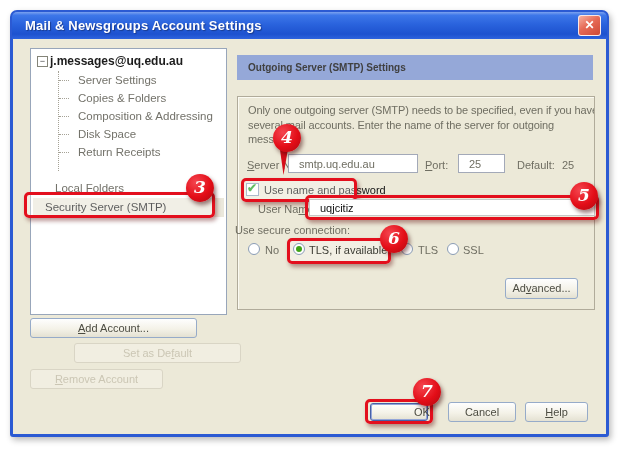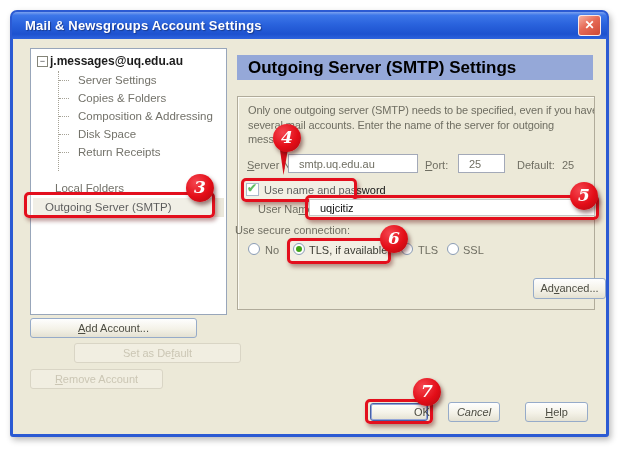--- a/index.html
+++ b/index.html
@@ -28,21 +28,21 @@
     background:#fff;line-height:8px;text-align:center;font-size:9px;font-weight:normal;color:#444;}
   .tree-kids{position:absolute;left:0;top:22px;right:0;}
   .tree-kids::before{content:"";position:absolute;left:27px;top:0;height:100px;border-left:1px dotted #a5a296;}
   .tree-child{position:relative;height:18px;line-height:18px;padding-left:47px;color:#73726a;white-space:nowrap;}
   .tree-child::before{content:"";position:absolute;left:28px;top:9px;width:10px;border-top:1px dotted #a5a296;}
   .tree-local{position:absolute;left:0;top:130px;height:18px;line-height:18px;padding-left:24px;color:#73726a;white-space:nowrap;}
   .tree-outgoing{position:absolute;left:2px;top:149px;height:19px;line-height:19px;padding-left:12px;
     right:2px;color:#141414;background:#ebe8dc;white-space:nowrap;}
   
   .hdr{position:absolute;left:224px;top:42px;width:356px;height:25px;background:#95a8d8;
-    color:#000000;font-weight:bold;font-size:17px;line-height:25px;padding-left:11px;
+    color:#404040;font-weight:bold;font-size:10px;line-height:25px;padding-left:11px;
     box-sizing:border-box;white-space:nowrap;}
   .groupbox{position:absolute;left:224px;top:83px;width:356px;height:212px;
     border:1px solid #b0ab9a;box-shadow:inset 1px 1px 0 #fbfaf2;overflow:hidden;}
   .desc{position:absolute;left:10px;top:6px;line-height:14.5px;letter-spacing:-0.1px;white-space:nowrap;color:#6f6e62;}
   .lbl{position:absolute;white-space:nowrap;color:#6f6e62;}
   .ak{text-decoration:underline;}
   .txt{position:absolute;border:1px solid #a3a9b8;background:#fff;font-family:"Liberation Sans",sans-serif;
     font-size:11px;color:#6f6e62;padding:0 10px;box-sizing:border-box;outline:none;}
   .txt.black{color:#111;}
   .checkbox{position:absolute;width:13px;height:13px;background:#fff;border:1px solid #8a9cb5;
@@ -89,21 +89,21 @@
           <span>j.messages@uq.edu.au</span>
         </div>
         <div class="tree-kids">
           <div class="tree-child">Server Settings</div>
           <div class="tree-child">Copies &amp; Folders</div>
           <div class="tree-child">Composition &amp; Addressing</div>
           <div class="tree-child">Disk Space</div>
           <div class="tree-child">Return Receipts</div>
         </div>
         <div class="tree-local">Local Folders</div>
-        <div class="tree-outgoing">Outgoing Server (SMTP)</div>
+        <div class="tree-outgoing">Security Server (SMTP)</div>
       </div>
 
       <div class="hdr">Outgoing Server (SMTP) Settings</div>
 
       <div class="groupbox">
         <div class="desc">
           <div>Only one outgoing server (SMTP) needs to be specified, even if you have</div>
           <div>several mail accounts. Enter the name of the server for outgoing</div>
           <div>messages.</div>
         </div>
@@ -133,28 +133,28 @@
           <span class="dot"></span>
         </div>
       <div class="lbl" style="left:296px;top:231px;z-index:6;color:#3d3d35;">TLS, if available</div>
 
       <div class="radio" style="left:388px;top:230px;"></div>
       <div class="lbl" style="left:405px;top:231px;">TLS</div>
 
       <div class="radio" style="left:434px;top:230px;"></div>
       <div class="lbl" style="left:450px;top:231px;">SSL</div>
 
-      <div class="btn" style="left:492px;top:265px;width:73px;height:21px;line-height:19px;margin-left:28px;"><span>Ad</span><span class="ak">v</span><span>anced...</span></div>
+      <div class="btn" style="left:492px;top:265px;width:73px;height:21px;line-height:19px;"><span>Ad</span><span class="ak">v</span><span>anced...</span></div>
 
       <div class="btn" style="left:17px;top:305px;width:167px;height:20px;line-height:18px;"><span class="ak">A</span><span>dd Account...</span></div>
       <div class="btn disabled" style="left:17px;top:330px;width:167px;height:20px;line-height:18px;margin-left:44px;"><span>Set as De</span><span class="ak">f</span><span>ault</span></div>
       <div class="btn disabled" style="left:17px;top:356px;width:133px;height:20px;line-height:18px;"><span class="ak">R</span><span>emove Account</span></div>
 
       <div class="btn default" style="left:357px;top:390px;width:58px;height:18px;line-height:16px;z-index:6;">OK</div>
-      <div class="btn" style="left:435px;top:389px;width:52px;height:20px;line-height:18px;font-style:italic;">Cancel</div>
+      <div class="btn" style="left:435px;top:389px;width:68px;height:20px;line-height:18px;">Cancel</div>
       <div class="btn" style="left:512px;top:389px;width:63px;height:20px;line-height:18px;"><span class="ak">H</span><span>elp</span></div>
 
       <div class="anno-box" style="left:11px;top:179px;width:185px;height:20px;"></div>
       <div class="badge" style="left:173px;top:161px;">3</div>
 
       <div class="badge-tail" style="left:266px;top:136px;"></div>
       <div class="badge" style="left:260px;top:111px;">4</div>
 
       <div class="anno-box" style="left:228px;top:165px;width:110px;height:18px;"></div>
 

